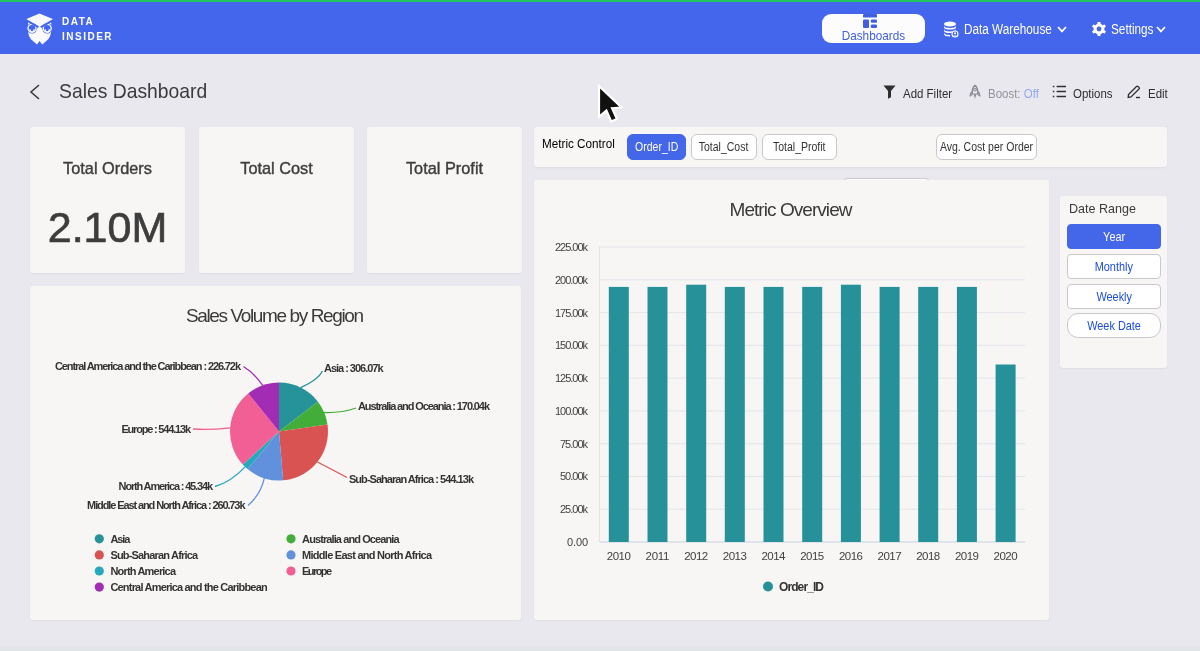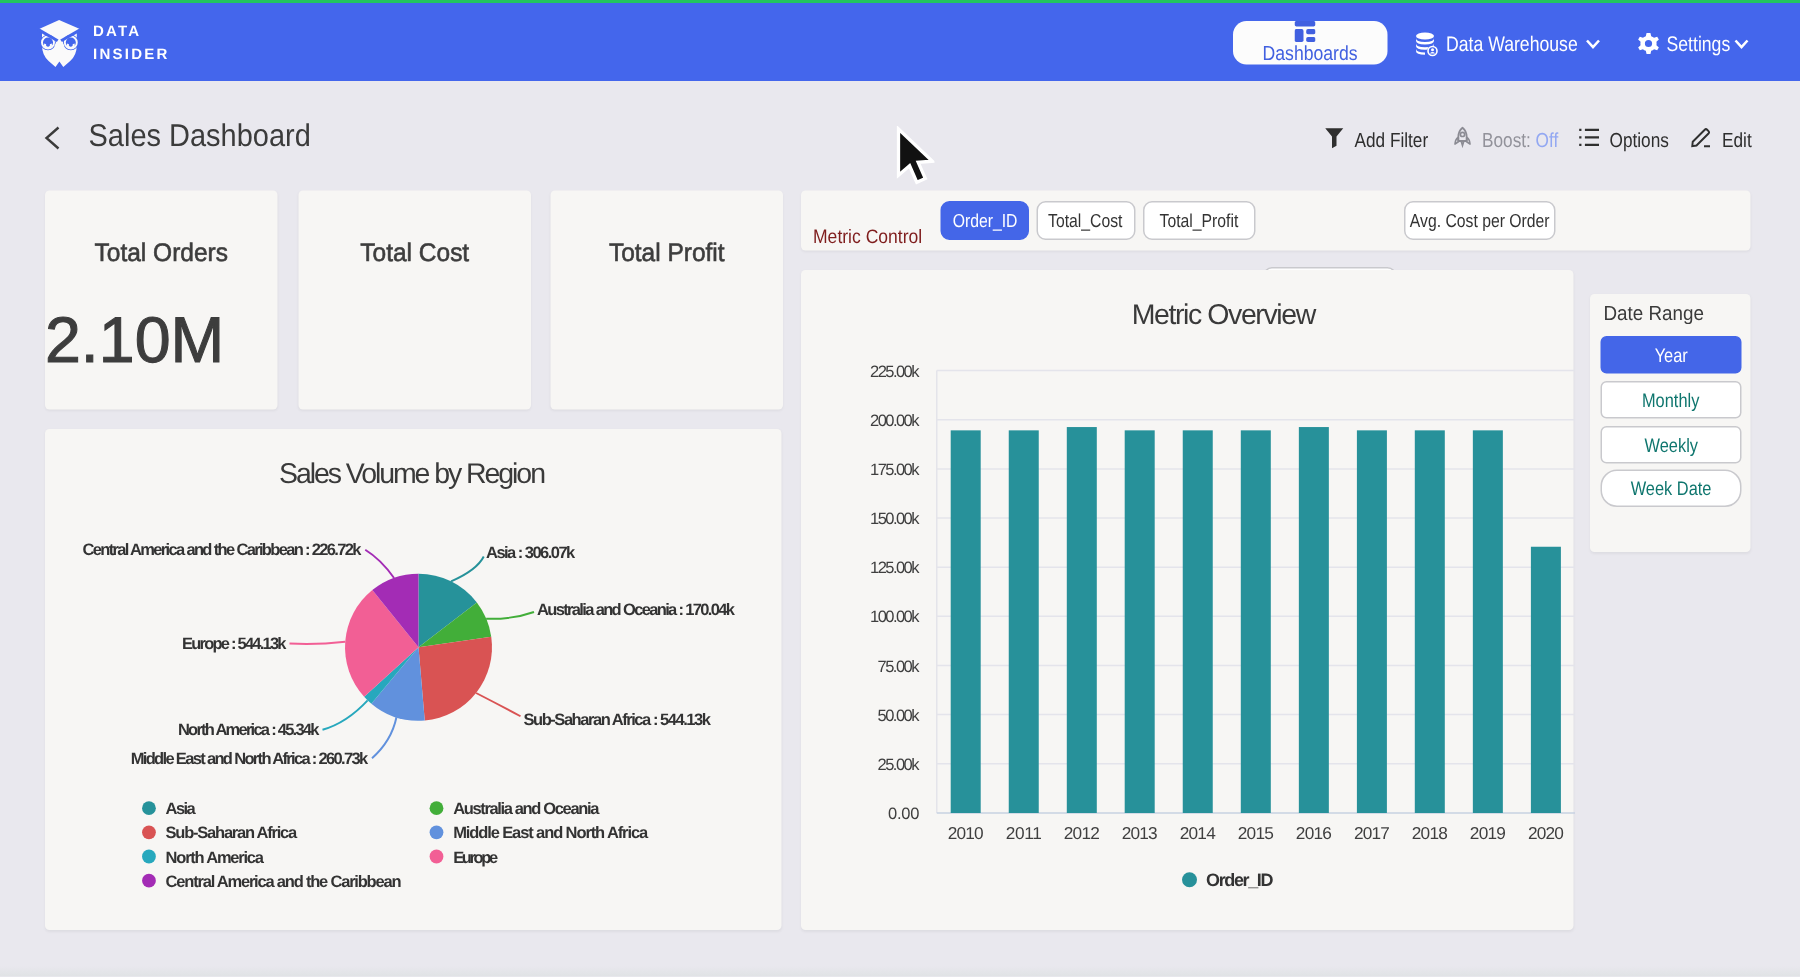--- a/index.html
+++ b/index.html
@@ -9,25 +9,25 @@
 .card { position:absolute; background:#f7f6f4; border-radius:3px; box-shadow:0 1px 2px rgba(0,0,0,0.05); }
 #topbar { position:absolute; left:0; top:0; width:1200px; height:54px; background:#4466ec; border-top:2px solid #22c55e; }
 #logotext { position:absolute; left:62px; top:13px; color:#fff; font-size:10px; font-weight:bold; letter-spacing:1.5px; line-height:14.5px; }
 .nvtext { position:absolute; top:0; height:54px; line-height:54px; color:#fff; font-size:14px; transform:scaleX(0.86); transform-origin:left center; white-space:nowrap; }
 #dashbtn { position:absolute; left:822px; top:12px; width:103px; height:29px; background:#fcfcfc; border-radius:9px; display:flex; align-items:center; justify-content:center; color:#4160e0; font-size:13.5px;flex-direction:column; }
 #dashbtn span { transform:scaleX(0.87); transform-origin:center; }
 .hbtn { position:absolute; top:85.5px; font-size:13.5px; line-height:15px; color:#2e2e2e; transform:scaleX(0.85); transform-origin:left center; white-space:nowrap; }
 #pagetitle { position:absolute; left:59px; top:78.5px; font-size:21px; line-height:24px; color:#3b3b3b; transform:scaleX(0.92); transform-origin:left center; white-space:nowrap; }
 .kpi { position:absolute; top:127px; width:155px; height:146px; }
 .kpi .t { position:absolute; width:100%; text-align:center; font-size:17px; color:#3d3d3d; -webkit-text-stroke:0.4px #3d3d3d; transform:scaleX(0.96); }
-.kpi .v { position:absolute; width:100%; font-size:43px; color:#3d3d3d; -webkit-text-stroke:0.7px #3d3d3d; }
+.kpi .v { position:absolute; width:100%; text-align:center; font-size:43px; color:#3d3d3d; -webkit-text-stroke:0.7px #3d3d3d; }
 .mbtn { position:absolute; top:7px; height:26px; border:1px solid #c9c9cd; border-radius:6px; background:#fff; color:#333; font-size:12.5px; display:flex; align-items:center; justify-content:center; white-space:nowrap; }
 .mbtn span { transform:scaleX(0.84); transform-origin:center; }
 .mbtn.sel { background:#4466e8; border-color:#4466e8; color:#fff; }
-.dbtn { position:absolute; left:7px; width:94px; height:25px; border:1px solid #c9c9cd; border-radius:4px; background:#fff; color:#0f766e; font-size:13px; display:flex; align-items:center; justify-content:center; }
+.dbtn { position:absolute; left:7px; width:94px; height:25px; border:1px solid #c9c9cd; border-radius:4px; background:#fff; color:#1d4ed8; font-size:13px; display:flex; align-items:center; justify-content:center; }
 .dbtn span { transform:scaleX(0.84); transform-origin:center; }
 .dbtn.sel { background:#4466e8; border-color:#4466e8; color:#fff; }
 text { font-family:"Liberation Sans", sans-serif; }
 </style>
 </head>
 <body>
 
 <div id="topbar">
   <svg class="abs" style="left:24px;top:9px" width="32" height="36" viewBox="0 0 32 36">
     <path d="M4,10.2 L27.2,10.2 L27.2,19 Q27.2,25.8 22.8,29.6 L18.2,33.6 L15.6,30 L13,33.6 L8.4,29.6 Q4,25.8 4,19 Z" fill="#fafafa"></path>
@@ -112,41 +112,41 @@
     <div class="v" style="top:76px">2.10M</div>
   </div>
 <div class="card kpi" style="left:198.5px">
     <div class="t" style="top:32px">Total Cost</div>
   </div>
 <div class="card kpi" style="left:367px">
     <div class="t" style="top:32px">Total Profit</div>
   </div>
 
 <div class="card" style="left:534px;top:127px;width:633px;height:40px;">
-  <div style="position:absolute;left:8px;top:0;height:32px;display:flex;align-items:center;font-size:13px;color:#7f1d1d;margin-top:14px;">
+  <div style="position:absolute;left:8px;top:0;height:32px;display:flex;align-items:center;font-size:13px;color:#000000;">
       <span style="transform:scaleX(0.9);transform-origin:left center;">Metric Control</span>
     </div>
   <div class="mbtn sel" style="left:93px;width:59px;">
       <span>Order_ID</span>
     </div>
   <div class="mbtn" style="left:157px;width:66px;">
       <span>Total_Cost</span>
     </div>
   <div class="mbtn" style="left:228px;width:75px;">
       <span>Total_Profit</span>
     </div>
   <div class="mbtn" style="left:308px;width:89px;margin-top:44px;">
       <span>Total_Revenue</span>
     </div>
   <div class="mbtn" style="left:402px;width:101px;">
       <span>Avg. Cost per Order</span>
     </div>
 </div>
 
-<div class="card" style="left:534px;top:180px;width:515px;height:440px;padding-left:25px;">
+<div class="card" style="left:534px;top:180px;width:515px;height:440px;">
 <svg width="515" height="440" viewBox="0 0 515 440">
   <text x="257" y="36" font-size="19" fill="#3a3a3a" text-anchor="middle" textLength="123">Metric Overview</text>
   <g stroke="#e4e4eb" stroke-width="1">
     <line x1="65.5" y1="67" x2="491" y2="67"></line>
     <line x1="65.5" y1="99.8" x2="491" y2="99.8"></line>
     <line x1="65.5" y1="132.6" x2="491" y2="132.6"></line>
     <line x1="65.5" y1="165.3" x2="491" y2="165.3"></line>
     <line x1="65.5" y1="198.1" x2="491" y2="198.1"></line>
     <line x1="65.5" y1="230.9" x2="491" y2="230.9"></line>
     <line x1="65.5" y1="263.7" x2="491" y2="263.7"></line>

